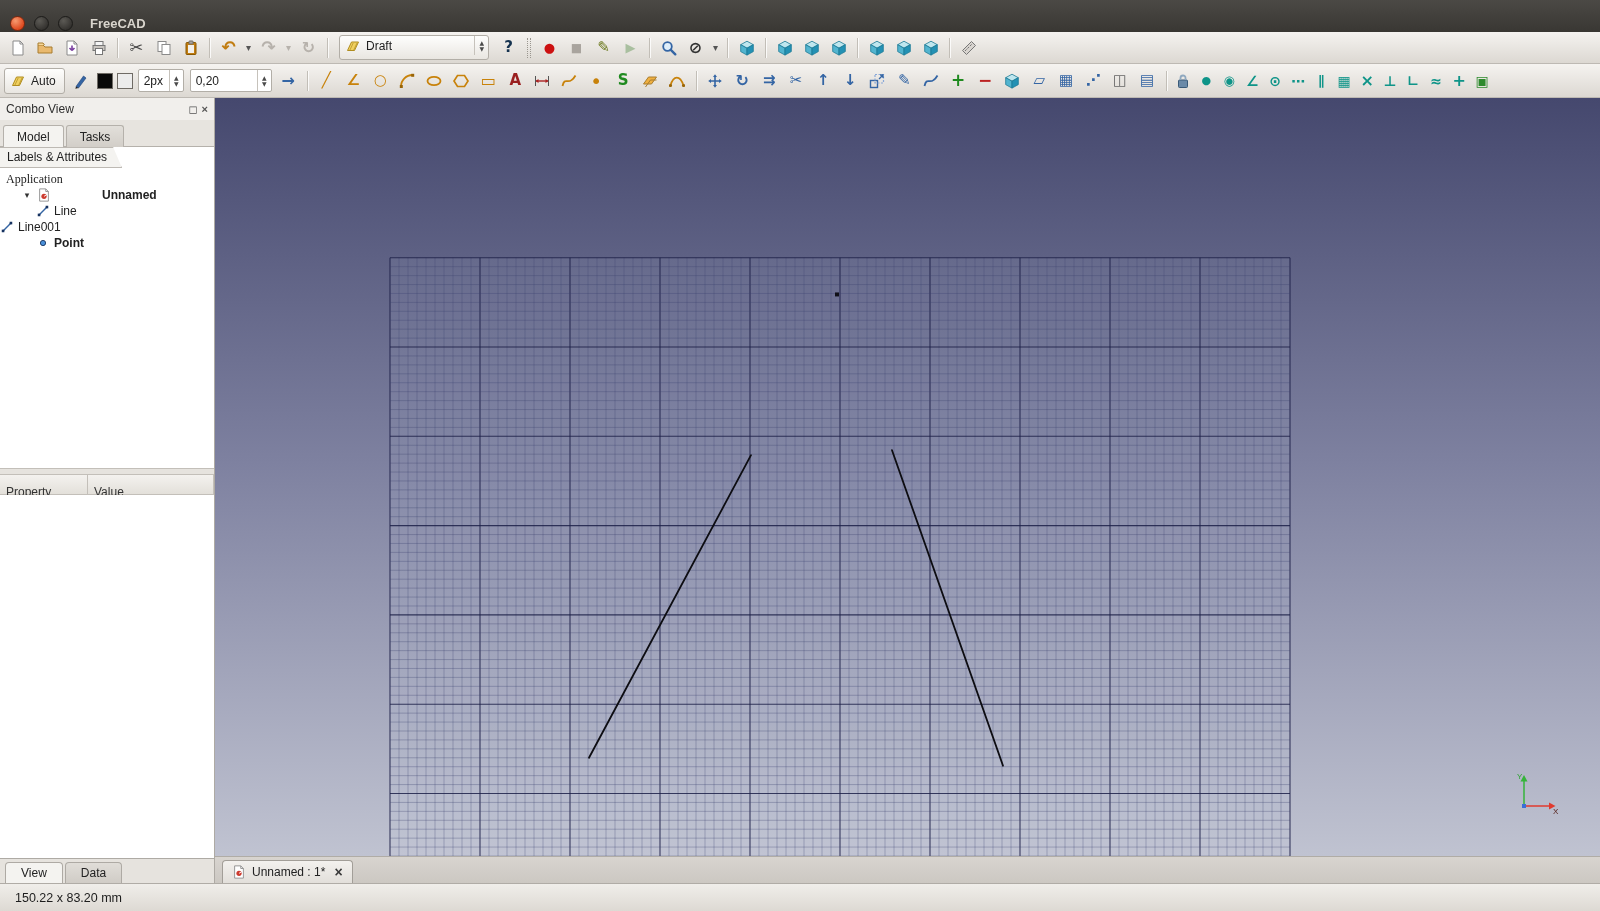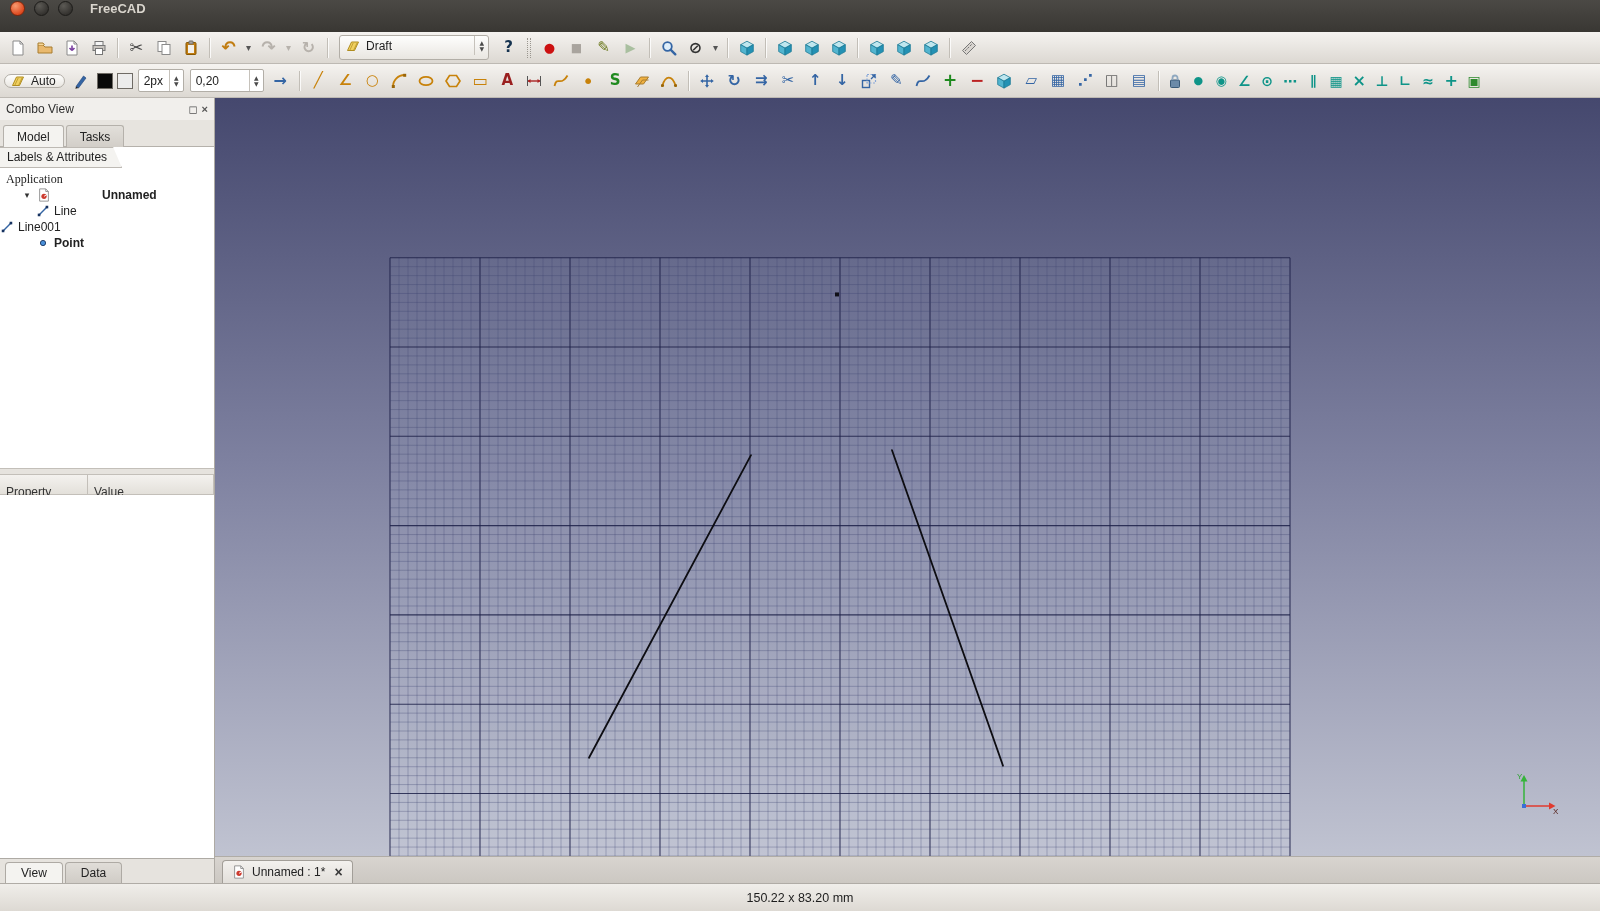--- a/index.html
+++ b/index.html
@@ -1,20 +1,20 @@
 <!DOCTYPE html>
 <html><head>
 <meta charset="utf-8">
 <style>
   *{box-sizing:border-box;margin:0;padding:0}
   html,body{width:1600px;height:911px;overflow:hidden}
   body{font-family:"Liberation Sans",sans-serif;font-size:12px;background:#edeae6;display:flex;flex-direction:column;color:#222}
 
   
-  .titlebar{height:26px;flex:0 0 26px;background:linear-gradient(#4b4945,#393733);display:flex;align-items:flex-end;padding:16px 10px;gap:9px}
+  .titlebar{height:26px;flex:0 0 26px;background:linear-gradient(#4b4945,#393733);display:flex;align-items:flex-start;padding:16px 10px;gap:9px}
   .wbtn{width:15px;height:15px;border-radius:50%;flex:0 0 auto}
   .wbtn.close{background:radial-gradient(circle at 35% 30%,#f79a70,#de4a20 70%);border:1px solid #7e260c}
   .wbtn.gray{background:radial-gradient(circle at 35% 30%,#5c5a55,#33312e 75%);border:1px solid #1c1b19}
   .title-text{color:#d9d5cd;font-weight:bold;font-size:13px;margin-left:8px}
 
   
   .toolbar{display:flex;align-items:center;padding:1px 4px;background:linear-gradient(#f5f3f0,#dcd8d2);border-bottom:1px solid #bdb9b3;flex:0 0 auto}
   .toolbar.row1{height:32px}
   .toolbar.row2{height:34px}
   .tb-group{display:flex;align-items:center}
@@ -22,21 +22,21 @@
   .tb-sep.handle{width:4px;background:none;border-left:1px dotted #9a968f;border-right:1px dotted #9a968f;box-shadow:none}
   button.btn{width:27px;height:26px;display:flex;align-items:center;justify-content:center;border:none;background:transparent;padding:0}
   button.btn.narrow{width:13px}
   .tb-group.snap button.btn{width:23px;height:24px}
   .ic{display:inline-flex;align-items:center;justify-content:center}
   .ic svg{display:block}
   .glyph{font-family:"DejaVu Sans",sans-serif;line-height:1}
 
   .combo{display:flex;align-items:center;gap:5px;border:1px solid #b2aea7;border-radius:3px;background:linear-gradient(#fefefd,#e9e6e1);height:25px;min-width:150px;padding:0 0 4px 5px;margin:0 6px}
   .combo .arrows,.spinner .arrows{display:flex;flex-direction:column;justify-content:center;font-size:6px;line-height:6px;color:#4a4a4a;padding:0 4px;border-left:1px solid #c6c2bb;height:100%;margin-left:auto;font-family:"DejaVu Sans",sans-serif}
-  .auto-btn{display:flex;align-items:center;gap:5px;border:1px solid #b2aea7;border-radius:9px;background:linear-gradient(#fefefd,#e9e6e1);height:14px;padding:0 8px 0 5px;margin-right:3px}
+  .auto-btn{display:flex;align-items:center;gap:5px;border:1px solid #b2aea7;border-radius:3px;background:linear-gradient(#fefefd,#e9e6e1);height:26px;padding:0 8px 0 5px;margin-right:3px}
   .swatch{width:16px;height:16px;border:1px solid #6f6b65;margin:0 2px;flex:0 0 auto}
   .swatch.black{background:#090909}
   .swatch.white{background:#ececec}
   .spinner{display:flex;align-items:center;border:1px solid #b2aea7;border-radius:2px;background:#fff;height:23px;padding-left:5px;margin:0 3px}
 
   
   .main{flex:1;display:flex;min-height:0}
   .sidebar{width:215px;flex:0 0 215px;background:#f1efec;border-right:1px solid #aeaaa4;display:flex;flex-direction:column}
   .combo-view-header{height:22px;flex:0 0 22px;display:flex;align-items:center;padding:8px 6px;color:#2e2e2e}
   .dock-icons{margin-left:auto;display:flex;gap:4px;color:#555;font-size:11px}
@@ -60,21 +60,21 @@
 
   .right-col{flex:1;display:flex;flex-direction:column;min-width:0}
   .view3d{flex:1;position:relative;overflow:hidden}
   .view3d svg.sketch{position:absolute;inset:0;width:100%;height:100%}
   .axis-indicator{position:absolute;right:40px;bottom:40px}
 
   .mdi-bar{height:27px;flex:0 0 27px;background:linear-gradient(#d8d4cf,#ccc8c2);border-top:1px solid #b0aca6;display:flex;align-items:flex-end;padding-left:7px}
   .mdi-tab{display:flex;align-items:center;gap:6px;height:23px;background:linear-gradient(#f3f1ee,#e2dfda);border:1px solid #a29e98;border-bottom:none;border-radius:4px 4px 0 0;padding:0 9px}
   .mdi-close{font-weight:bold;font-size:14px;color:#3a3a3a;margin-left:3px;line-height:1}
 
-  .statusbar{height:28px;flex:0 0 28px;background:linear-gradient(#f0eeea,#ddd9d3);border-top:1px solid #b0aca6;display:flex;align-items:center;justify-content:center;padding:0 15px;color:#1d1d1d;font-size:12.5px}
+  .statusbar{height:28px;flex:0 0 28px;background:linear-gradient(#f0eeea,#ddd9d3);border-top:1px solid #b0aca6;display:flex;align-items:center;justify-content:flex-start;padding:0 15px;color:#1d1d1d;font-size:12.5px}
 </style>
 </head>
 <body>
 
 <div class="titlebar">
   <span class="wbtn close"></span>
   <span class="wbtn gray"></span>
   <span class="wbtn gray"></span>
   <span class="title-text">FreeCAD</span>
 </div>
@@ -341,21 +341,21 @@
     </button>
   <span class="swatch black"></span>
   <span class="swatch white"></span>
   <div class="spinner" style="width:46px">
     <span>2px</span>
     <span class="arrows">
         <span>▲</span>
         <span>▼</span>
       </span>
   </div>
-  <div class="spinner" style="width:74px">
+  <div class="spinner" style="width:82px">
     <span>0,20</span>
     <span class="arrows">
         <span>▲</span>
         <span>▼</span>
       </span>
   </div>
   <button class="btn">
       <span class="ic">
         <span class="glyph" style="color:#3465a4;font-size:16px;font-weight:bold;">→</span>
       </span>

